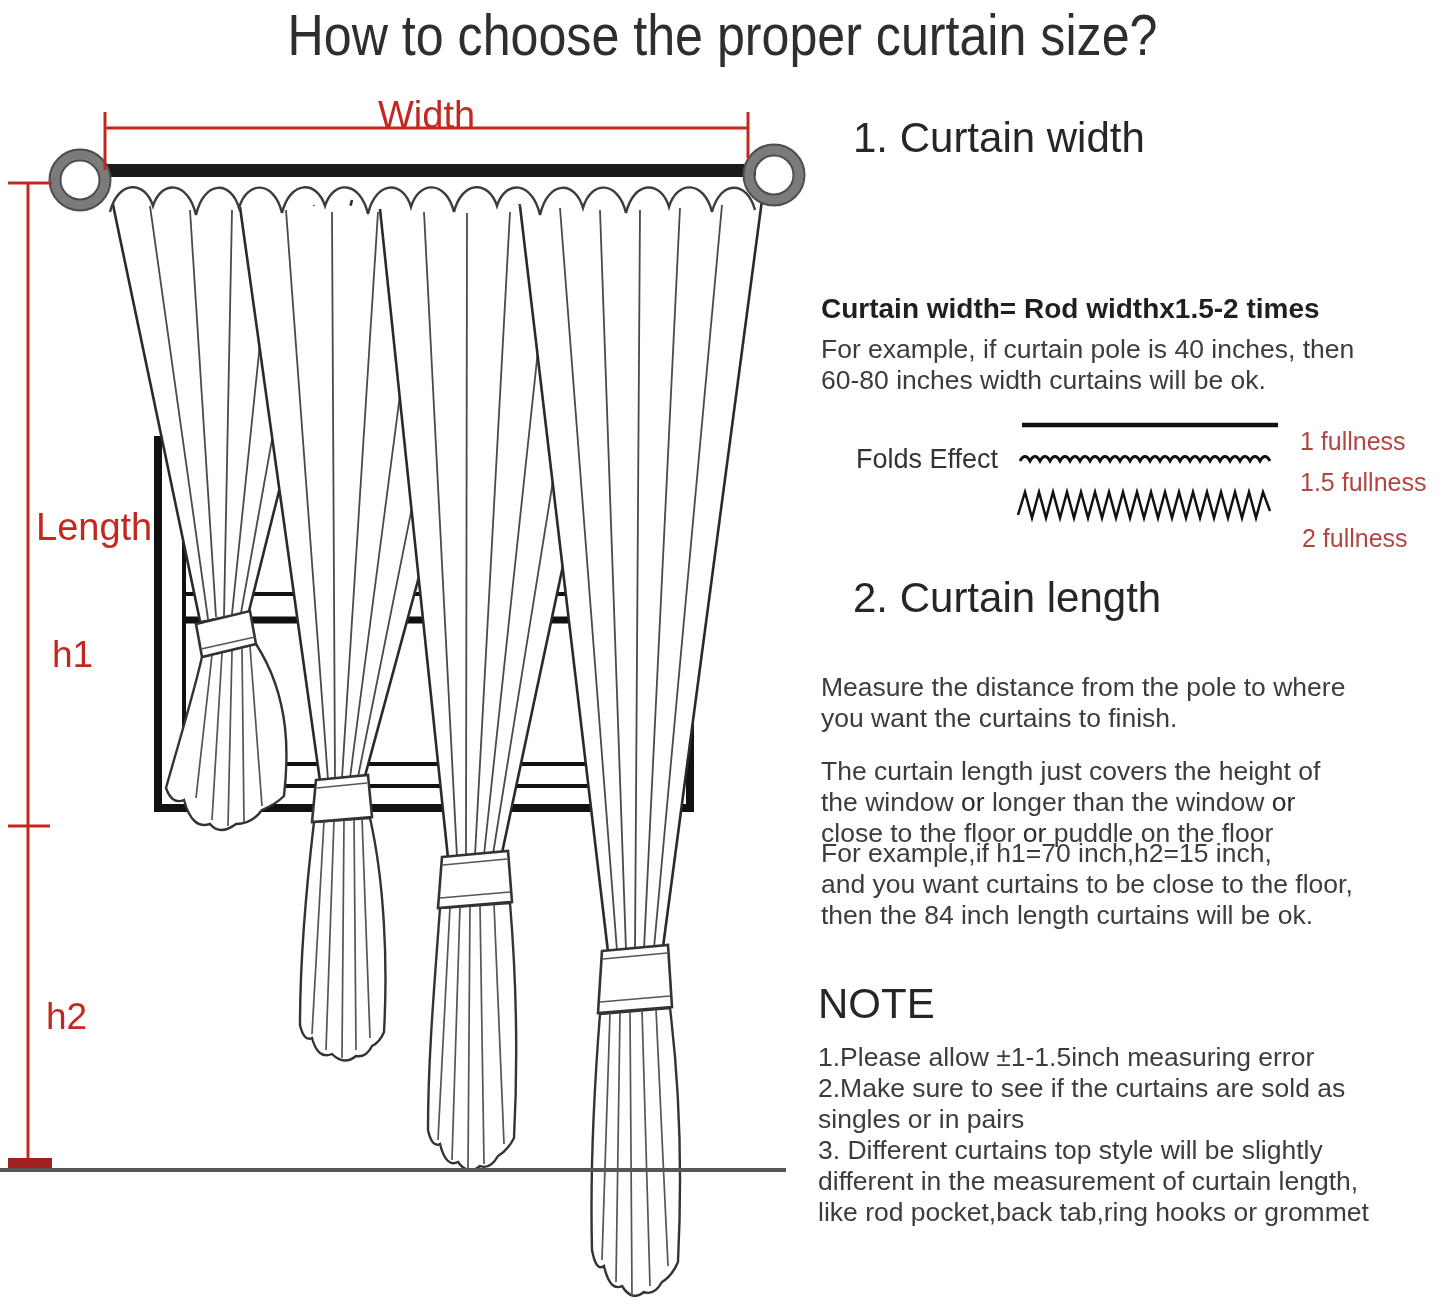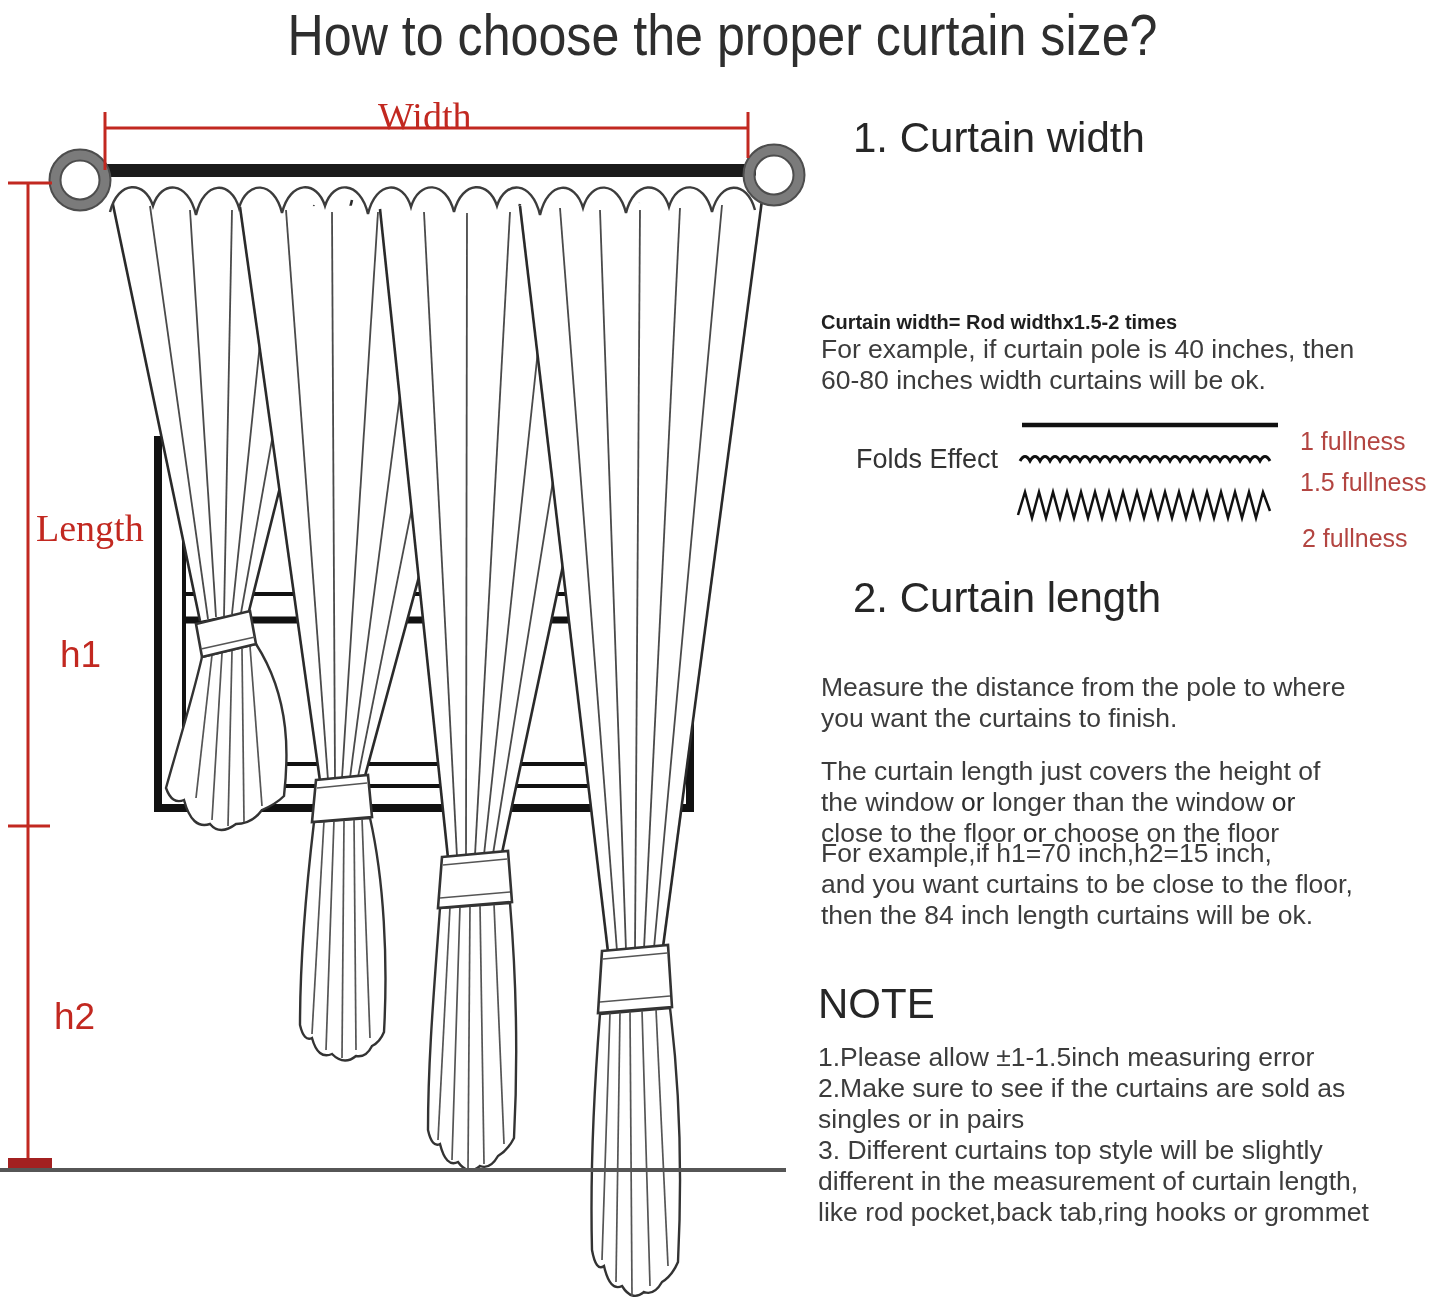--- a/index.html
+++ b/index.html
@@ -1,29 +1,29 @@
 <!DOCTYPE html>
 <html><head>
 <meta charset="utf-8">
 <style>
   html,body{margin:0;padding:0;background:#fff;}
   #stage{position:relative;width:1445px;height:1314px;background:#ffffff;overflow:hidden;
          font-family:"Liberation Sans",sans-serif;color:#3c3c3c;}
   .abs{position:absolute;}
-  .serif{font-family:Liberation Serif, serif;}
+  .serif{font-family:Liberation Sans, sans-serif;}
   .red{color:#c22820;}
   .fullred{color:#b34541;margin-top:20px;}
   #title{left:0;right:0;top:2px;text-align:center;font-size:57px;color:#2e2e2e;
          transform:scaleX(0.88);transform-origin:center top;white-space:nowrap;}
   .h-sec{font-size:42px;color:#262626;white-space:nowrap;}
   .body-txt{font-size:26.5px;line-height:31px;white-space:pre-line;}
   .bold{font-weight:normal;color:#2a2a2a;}
-  #formula{font-size:20px;font-weight:bold;color:#1f1f1f;white-space:nowrap;margin-top:18px;}
+  #formula{font-size:28px;font-weight:bold;color:#1f1f1f;white-space:nowrap;}
   .meas-label-serif{font-size:38px;}
-  .meas-label-sans{font-size:37px;margin-left:8px;}
+  .meas-label-sans{font-size:37px;}
   #floor-label{font-size:58px;color:#1c1c1c;}
   #folds-label{font-size:27px;color:#333;}
   .fullness-label{font-size:25px;white-space:nowrap;}
   svg{display:block;}
 </style>
 </head>
 <body>
 
 <div id="stage">
 
@@ -225,21 +225,21 @@
   <div class="abs fullred fullness-label" style="left:1300px;top:407px">1 fullness</div>
   <div class="abs fullred fullness-label" style="left:1300px;top:448px">1.5 fullness</div>
   <div class="abs fullred fullness-label" style="left:1302px;top:504px">2 fullness</div>
 
   <div class="abs h-sec" style="left:853px;top:574px">2. Curtain length</div>
   <div class="abs body-txt" style="left:821px;top:672px;width:620px">Measure the distance from the pole to where
 you want the curtains to finish.</div>
   <div class="abs body-txt" style="left:821px;top:725px;width:620px">
     <span>The curtain length just covers the height of
 the window </span><span class="bold">or</span><span> longer than the window </span><span class="bold">or</span><span>
-close to the floor </span><span class="bold">or</span><span> choose on the floor</span>
+close to the floor </span><span class="bold">or</span><span> puddle on the floor</span>
   </div>
   <div class="abs body-txt" style="left:821px;top:838px;width:620px">For example,if h1=70 inch,h2=15 inch,
 and you want curtains to be close to the floor,
 then the 84 inch length curtains will be ok.</div>
 
   <div class="abs h-sec" style="left:818px;top:980px">NOTE</div>
   <div class="abs body-txt" style="left:818px;top:1042px;width:625px">1.Please allow ±1-1.5inch measuring error
 2.Make sure to see if the curtains are sold as
 singles or in pairs
 3. Different curtains top style will be slightly

